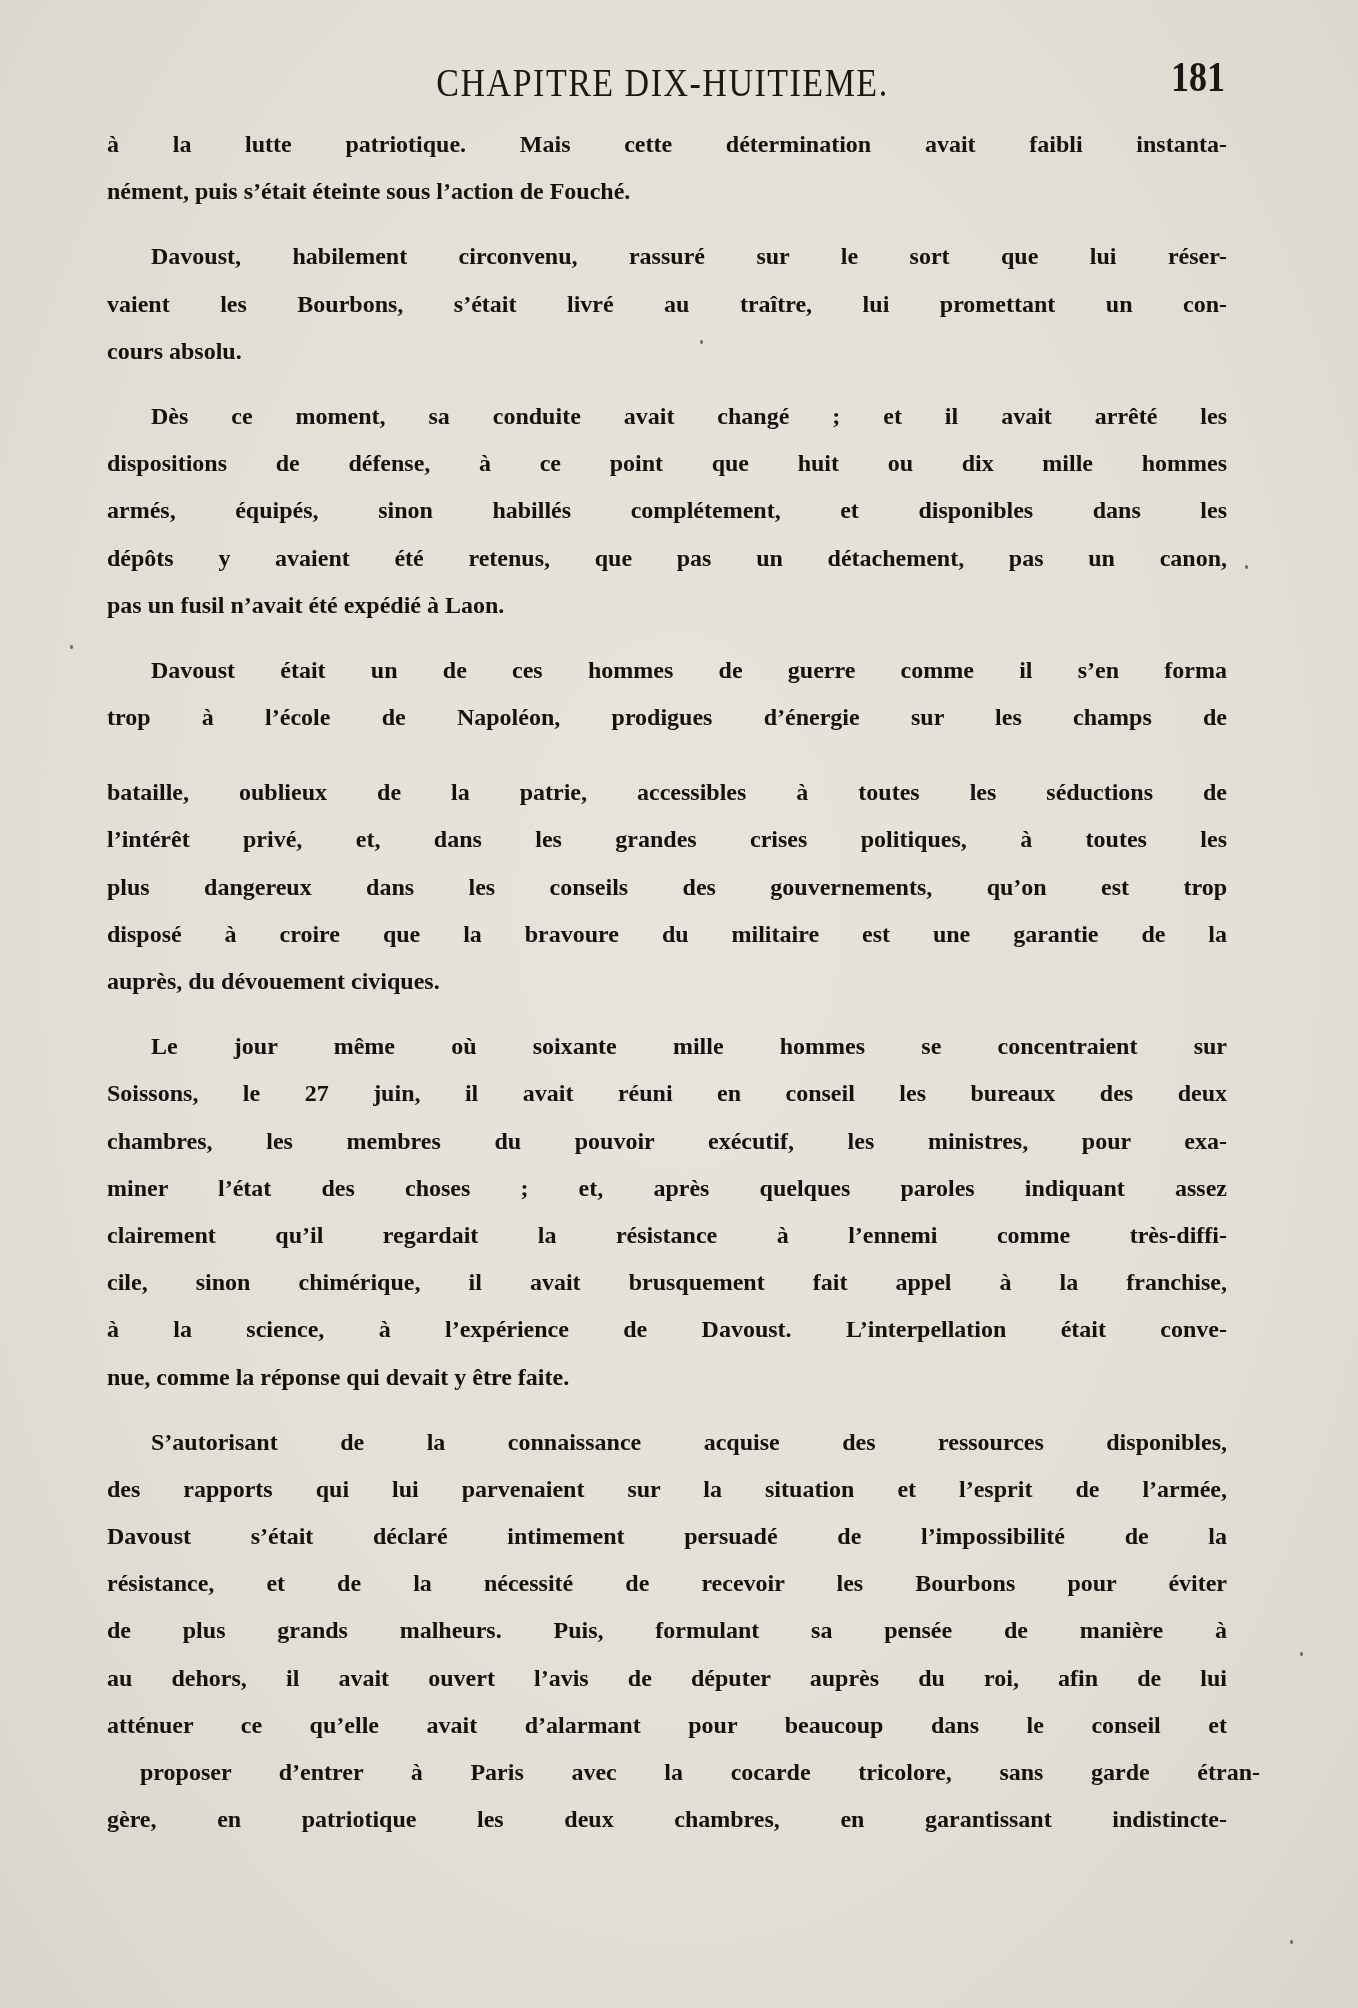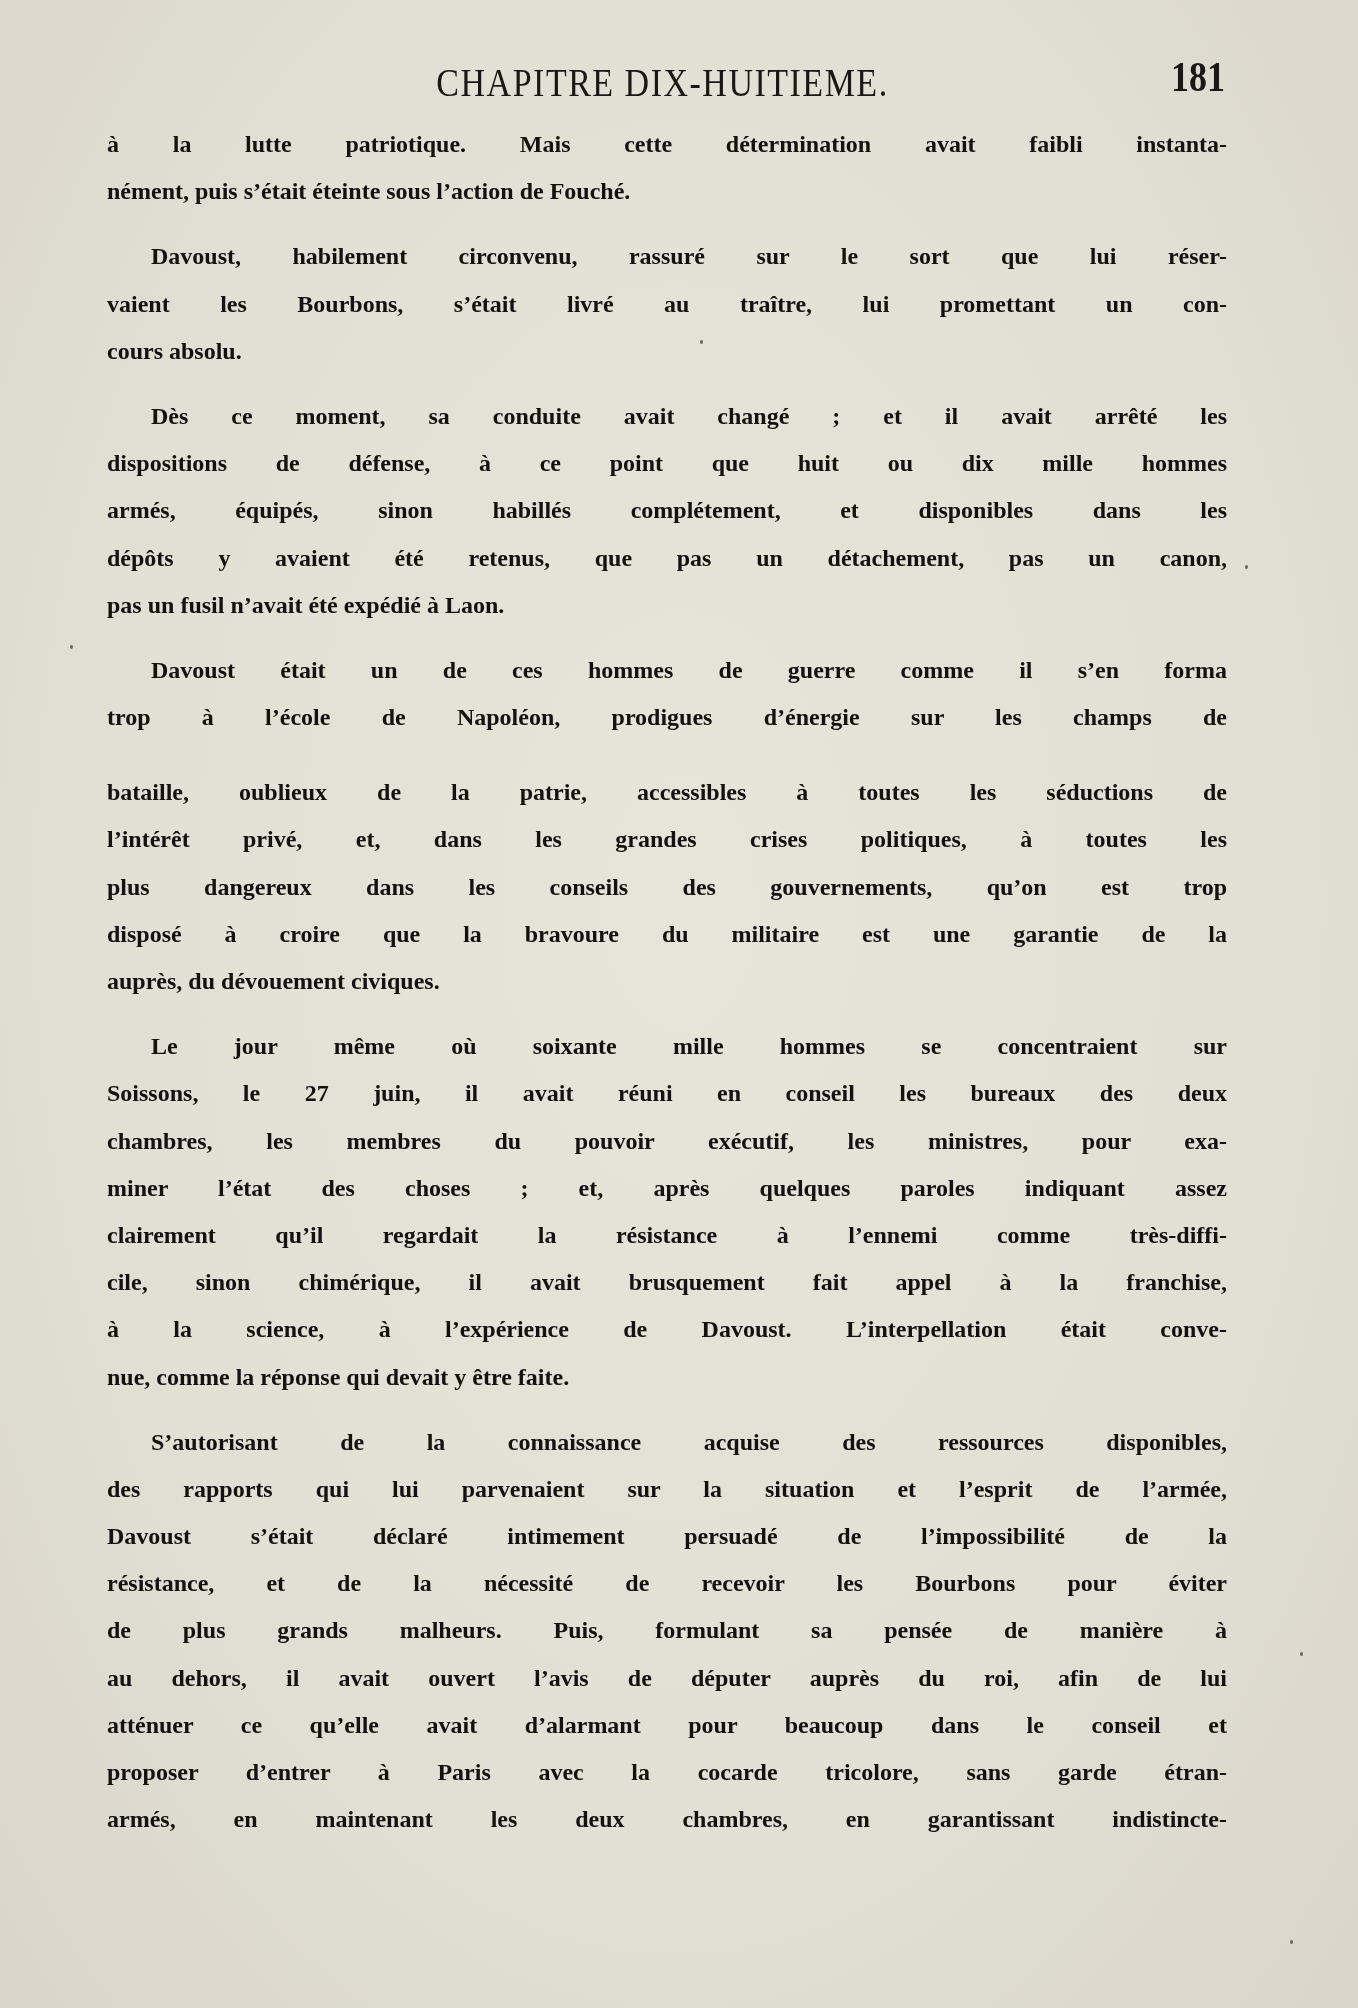--- a/index.html
+++ b/index.html
@@ -121,22 +121,22 @@
       <div class="line last">nue, comme la réponse qui devait y être faite.</div>
     </div>
     <div>
       <div class="line indent" style="width: 1120px; box-sizing: border-box;">S’autorisant de la connaissance acquise des ressources disponibles,</div>
       <div class="line" style="width: 1120px; box-sizing: border-box;">des rapports qui lui parvenaient sur la situation et l’esprit de l’armée,</div>
       <div class="line" style="width: 1120px; box-sizing: border-box;">Davoust s’était déclaré intimement persuadé de l’impossibilité de la</div>
       <div class="line" style="width: 1120px; box-sizing: border-box;">résistance, et de la nécessité de recevoir les Bourbons pour éviter</div>
       <div class="line" style="width: 1120px; box-sizing: border-box;">de plus grands malheurs. Puis, formulant sa pensée de manière à</div>
       <div class="line" style="width: 1120px; box-sizing: border-box;">au dehors, il avait ouvert l’avis de députer auprès du roi, afin de lui</div>
       <div class="line" style="width: 1120px; box-sizing: border-box;">atténuer ce qu’elle avait d’alarmant pour beaucoup dans le conseil et</div>
-      <div class="line" style="width: 1120px; box-sizing: border-box;">proposer d’entrer à Paris avec la cocarde tricolore, sans garde étran-</div>
-      <div class="line" style="width: 1120px; box-sizing: border-box;">armés, en maintenant les deux chambres, en garantissant indistincte-</div>
+      <div class="line" style="width: 1120px; box-sizing: border-box; margin-left: 33px;">proposer d’entrer à Paris avec la cocarde tricolore, sans garde étran-</div>
+      <div class="line" style="width: 1120px; box-sizing: border-box;">gère, en patriotique les deux chambres, en garantissant indistincte-</div>
     </div>
   </div>
 
 <div class="speck" style="left:1245px;top:565px;"></div>
 <div class="speck" style="left:700px;top:340px;"></div>
 <div class="speck" style="left:1300px;top:1652px;"></div>
 <div class="speck" style="left:70px;top:645px;"></div>
 <div class="speck" style="left:1290px;top:1940px;"></div>
 
 </body></html>

